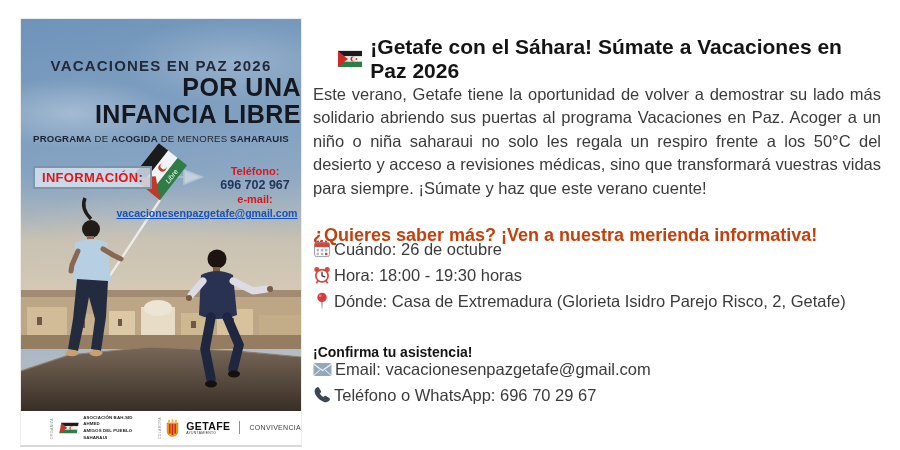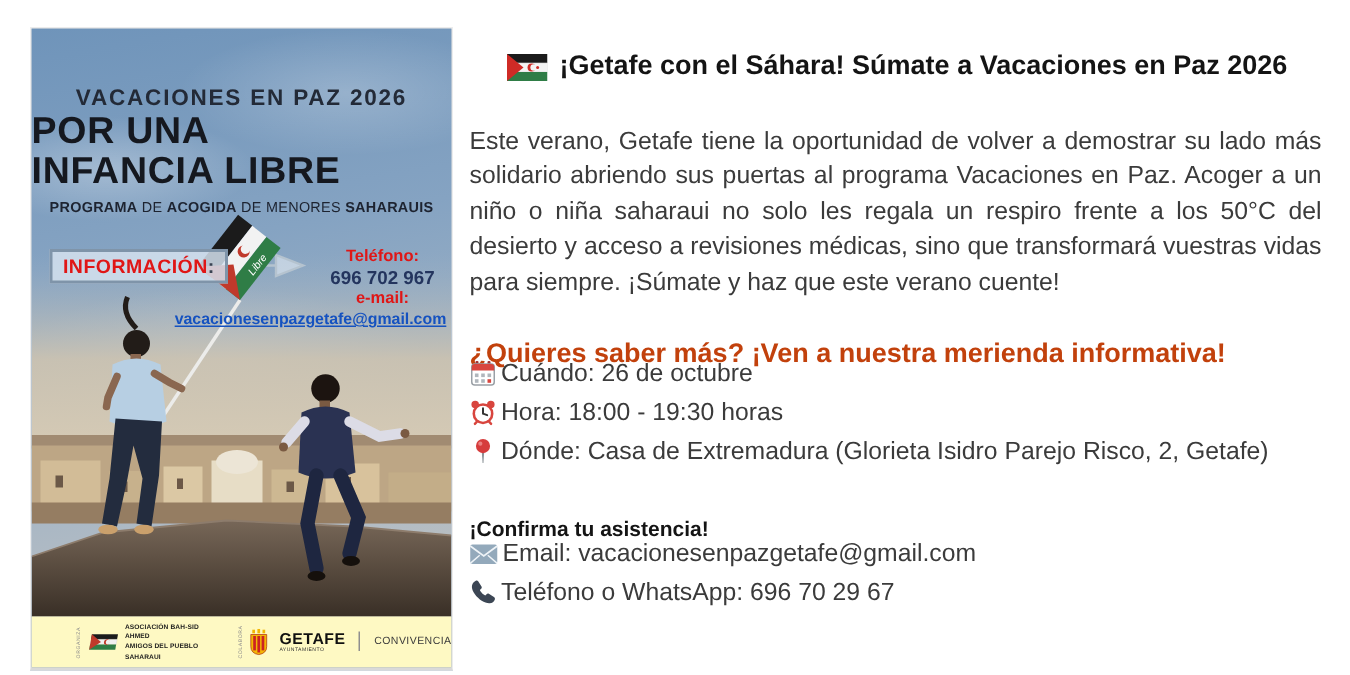--- a/index.html
+++ b/index.html
@@ -24,21 +24,21 @@
       radial-gradient(ellipse 200px 70px at 45% 52%, rgba(235,238,240,.28), transparent 70%),
       linear-gradient(170deg,#6f94ba 0%,#85a3c2 34%,#9db1c4 58%,#b3bcc4 78%,#c6c2b4 100%);
   }
   .scene{position:absolute;inset:0;width:280px;height:426px;}
 
   .poster-eyebrow{
     position:absolute;top:38px;left:0;right:0;text-align:center;
     font-size:15px;font-weight:600;letter-spacing:1.2px;color:#232a37;
   }
   .poster-title{
-    position:absolute;top:55px;left:0;right:0;text-align:left;
+    position:absolute;top:55px;left:0;right:0;text-align:right;
     font-size:25px;font-weight:800;line-height:27px;letter-spacing:.5px;color:#15181f;
   }
   .poster-subtitle{
     position:absolute;top:114px;left:0;right:0;text-align:center;
     font-size:9.6px;color:#1d2330;letter-spacing:.2px;
   }
   .poster-subtitle b{font-weight:800;}
   .info-box{
     position:absolute;left:12px;top:147px;
     background:rgba(213,226,239,.85);border:2px solid #7f94a9;
@@ -52,42 +52,42 @@
   }
   .contact-label{font-size:11px;font-weight:700;color:#e01616;}
   .contact-number{font-size:12.5px;font-weight:800;color:#24355e;}
   .poster-email{
     position:absolute;left:94px;right:2px;top:188px;text-align:center;
     font-size:10.6px;font-weight:600;color:#1552c0;text-decoration:underline;
   }
 
   
   .poster-footer{
-    position:absolute;left:0;right:0;bottom:0;height:34px;background:#fef9c3;
+    position:absolute;left:0;right:0;bottom:0;height:34px;background:#ffffff;
     display:flex;align-items:center;padding-left:30px;box-sizing:border-box;
   }
   .logo-group{display:flex;align-items:center;gap:4px;}
   .vert-label{
     writing-mode:vertical-rl;transform:rotate(180deg);
     font-size:3.4px;letter-spacing:.4px;color:#8a8a8a;line-height:1;
   }
   .org-text{font-size:4.4px;font-weight:700;color:#1b1b1b;line-height:1.5;letter-spacing:.1px;}
   .colab-group{margin-left:24px;}
   .getafe-block{margin-left:3px;line-height:1;}
   .getafe-name{font-size:10.5px;font-weight:800;letter-spacing:.4px;color:#101010;}
   .getafe-sub{font-size:3.4px;letter-spacing:.3px;color:#333;margin-top:1px;}
   .logo-divider{width:1px;height:13px;background:#8f8f8f;margin:0 5px 0 5px;}
   .convivencia{font-size:7px;letter-spacing:.3px;color:#3b3b3b;}
 
   
   .rc{position:absolute;left:313px;top:0;width:568px;height:450px;}
   .rc-title{
     position:absolute;top:21px;left:0;right:0;
-    display:flex;align-items:flex-end;gap:8px;
-    font-size:18px;font-weight:700;color:#141414;padding-left:25px;
+    display:flex;align-items:center;gap:8px;
+    font-size:21px;font-weight:700;color:#141414;padding-left:25px;
   }
   .rc-para{
     position:absolute;top:66px;left:0;right:0;
     font-size:16.5px;line-height:23.5px;color:#3b3b3b;
     text-align:justify;
   }
   .rc-sub{
     position:absolute;top:210px;left:0;right:0;
     font-size:18px;font-weight:700;color:#c2410c;
   }

